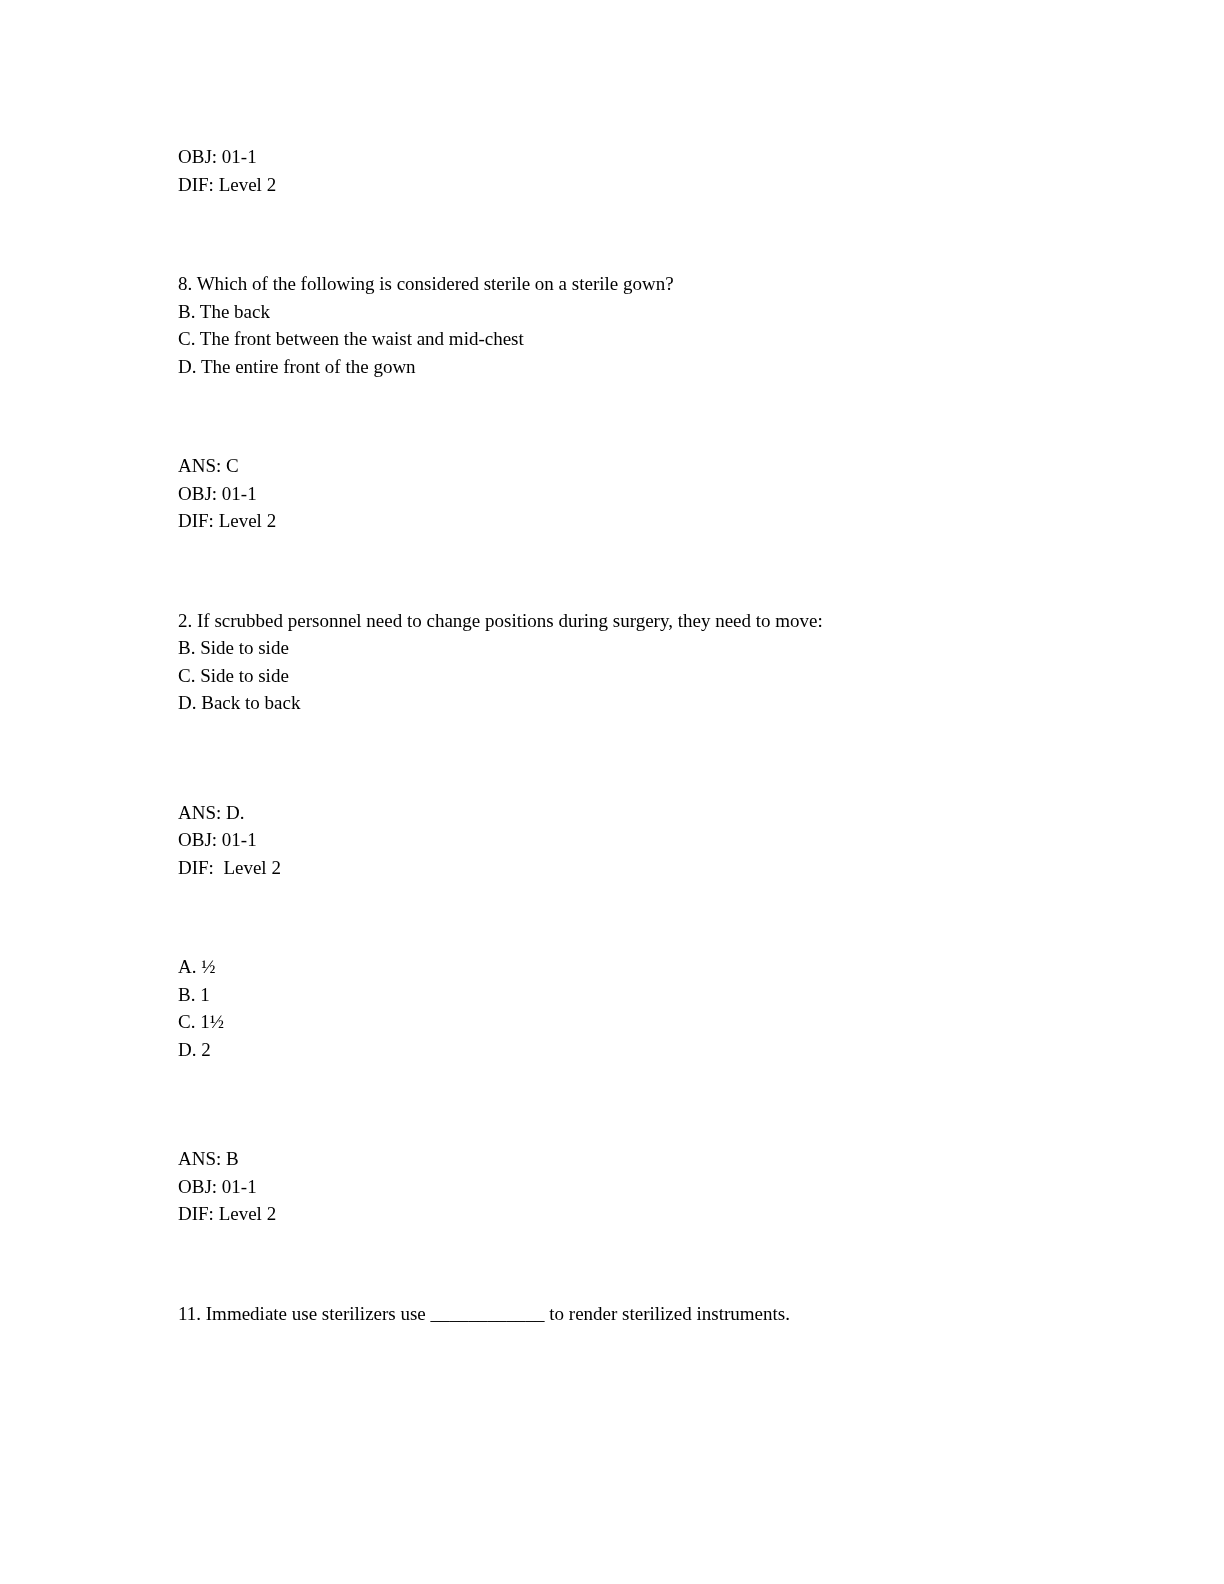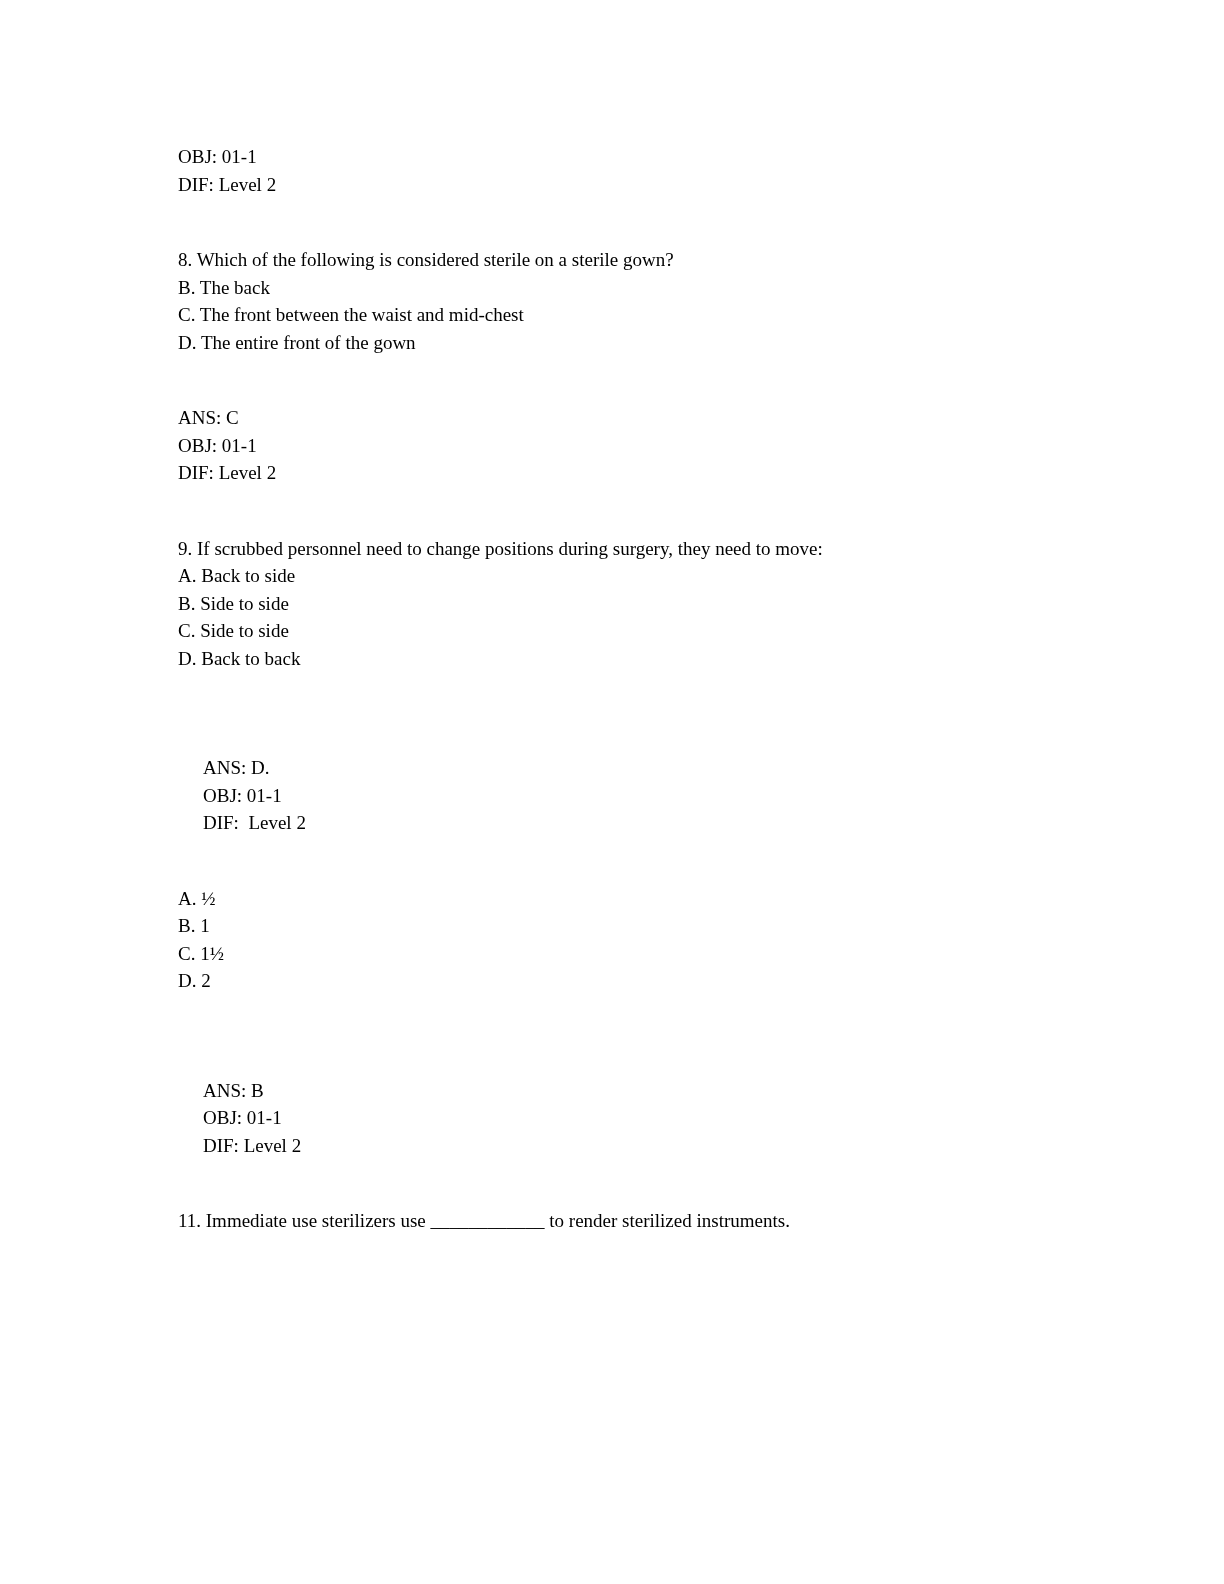--- a/index.html
+++ b/index.html
@@ -16,22 +16,22 @@
     padding: 143px 120px 8px 178px;
     overflow: hidden;
   }
   .line {
     font-size: 19px;
     line-height: 27.5px;
     white-space: pre-wrap;
     color: #000000;
   }
   .block { margin: 0; }
-  .mt-3 { margin-top: 82px; margin-left: 25px; }   
-  .mt-4 { margin-top: 48px; }  
+  .mt-3 { margin-top: 82px; }   
+  .mt-4 { margin-top: 72px; }  
 </style>
 </head>
 <body>
 
 <div class="page">
 
   <div class="block">
     <p class="line">OBJ: 01-1</p>
     <p class="line">DIF: Level 2</p>
   </div>
@@ -43,22 +43,21 @@
     <p class="line">D. The entire front of the gown</p>
   </div>
 
   <div class="block mt-4">
     <p class="line">ANS: C</p>
     <p class="line">OBJ: 01-1</p>
     <p class="line">DIF: Level 2</p>
   </div>
 
   <div class="block mt-4">
-    <p class="line">9. If scrubbed personnel need to change positions during surgery, they need to move:</p>
-    <p class="line">A. Back to side</p>
+    <p class="line">2. If scrubbed personnel need to change positions during surgery, they need to move:</p>
     <p class="line">B. Side to side</p>
     <p class="line">C. Side to side</p>
     <p class="line">D. Back to back</p>
   </div>
 
   <div class="block mt-3">
     <p class="line">ANS: D.</p>
     <p class="line">OBJ: 01-1</p>
     <p class="line">DIF:  Level 2</p>
   </div>

